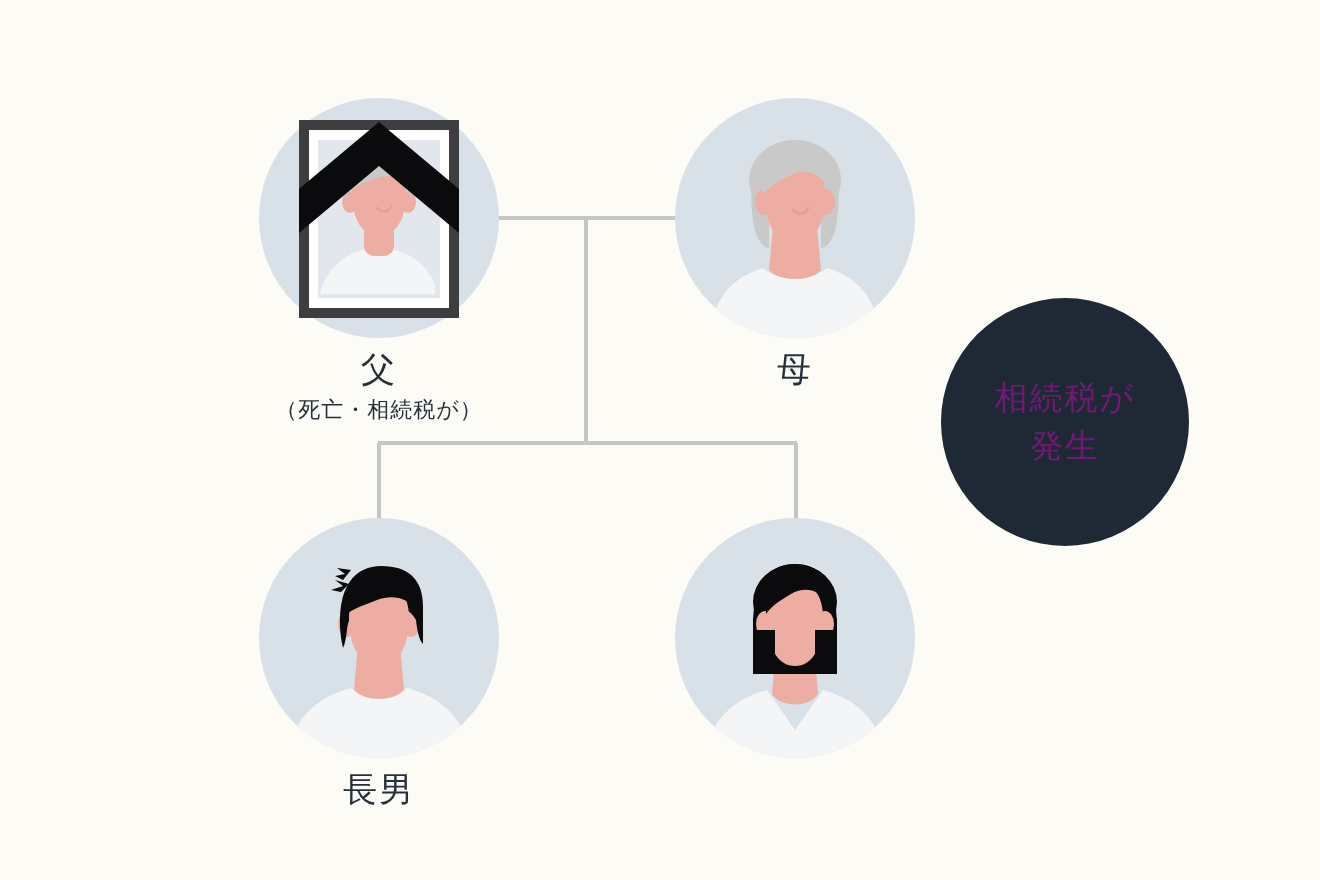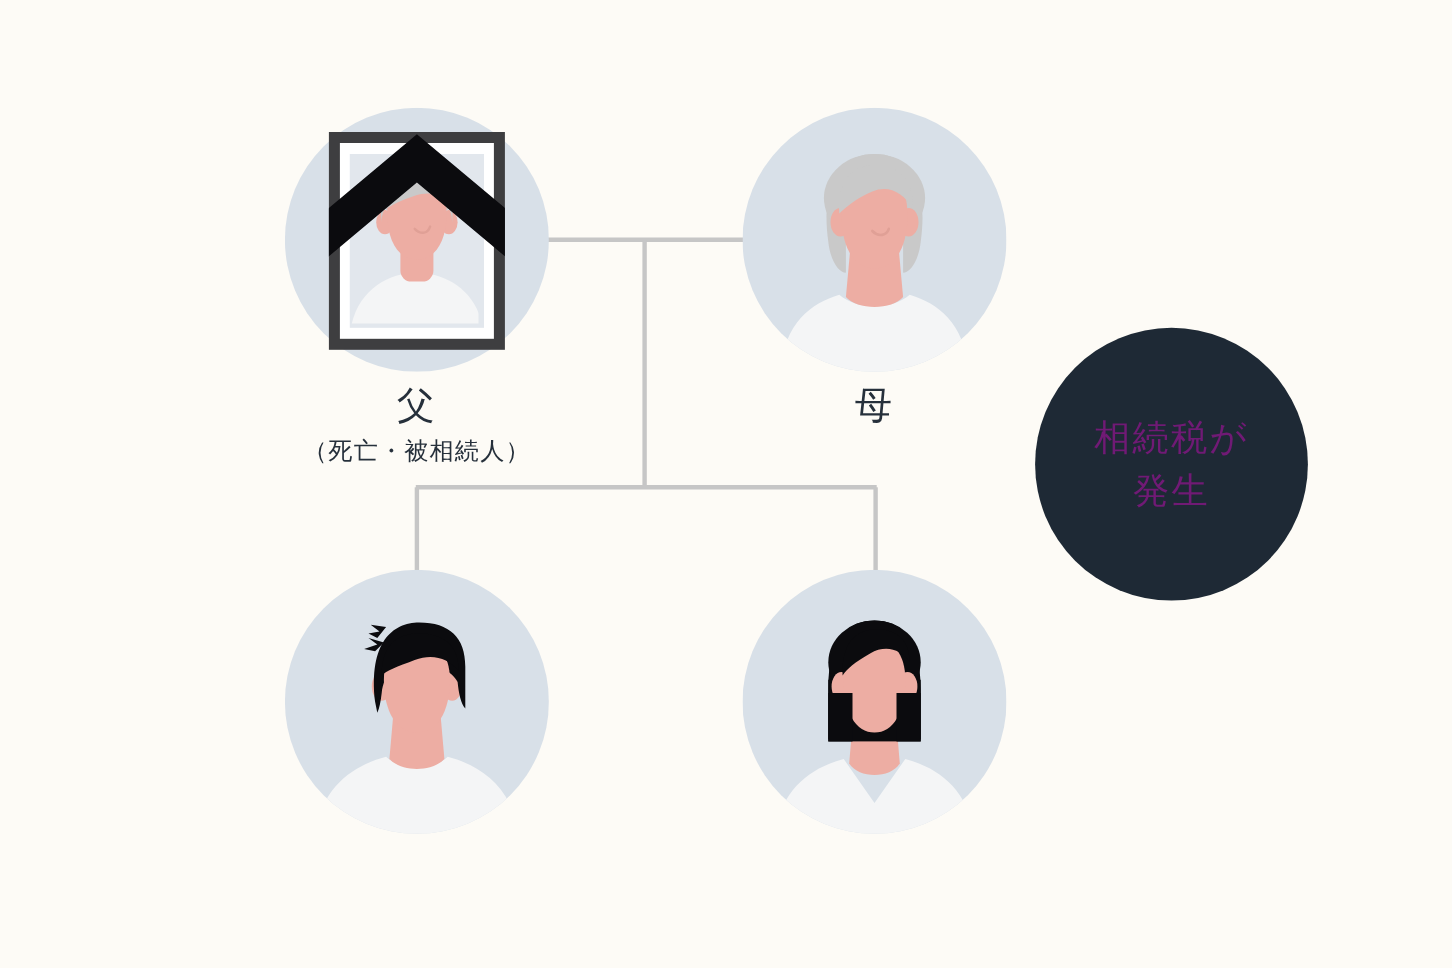--- a/index.html
+++ b/index.html
@@ -137,21 +137,21 @@
 
           <path d="M118 110 C 124 116, 130 114, 132 108" fill="none" stroke="#E0A096" stroke-width="2.2" stroke-linecap="round"></path>
         </g>
 
         <g clip-path="url(#clipFrameInner)">
           <path d="M120 24 L 206 96 L 206 140 L 120 68 L 34 140 L 34 96 Z" fill="#0B0B0E"></path>
         </g>
       </svg>
     </div>
     <div class="node-label">父</div>
-    <div class="node-sublabel">（死亡・被相続人）</div>
+    <div class="node-sublabel">（死亡・相続税が）</div>
   </div>
 
   <div class="node" style="left:675px; top:98px;">
     <div class="avatar-wrap">
       <svg class="node-svg" width="240" height="240" viewBox="0 0 240 240">
         <defs>
             <clipPath id="clipMotherCircle">
               <circle cx="120" cy="120" r="120"></circle>
             </clipPath>
           </defs>
@@ -211,20 +211,21 @@
           <path d="M82 74 L 72 72 L 84 68 L 76 62 L 90 66 Z" fill="#0B0B0E"></path>
 
           <path d="M90 100 C 90 76, 102 64, 120 64 C 138 64, 150 76, 150 100
                    C 150 130, 138 148, 120 148 C 102 148, 90 130, 90 100 Z" fill="#EDADA3"></path>
 
           <path d="M88 96 C 88 70, 100 58, 122 58 C 146 58, 158 70, 158 92
                    C 148 80, 134 76, 118 82 C 102 88, 92 92, 88 96 Z" fill="#0B0B0E"></path>
         </g>
       </svg>
     </div>
+    <div class="node-label">長男</div>
   </div>
 
   <div class="node" style="left:675px; top:518px;">
     <div class="avatar-wrap">
       <svg class="node-svg" width="240" height="240" viewBox="0 0 240 240">
         <defs>
             <clipPath id="clipDaughterCircle">
               <circle cx="120" cy="120" r="120"></circle>
             </clipPath>
           </defs>

